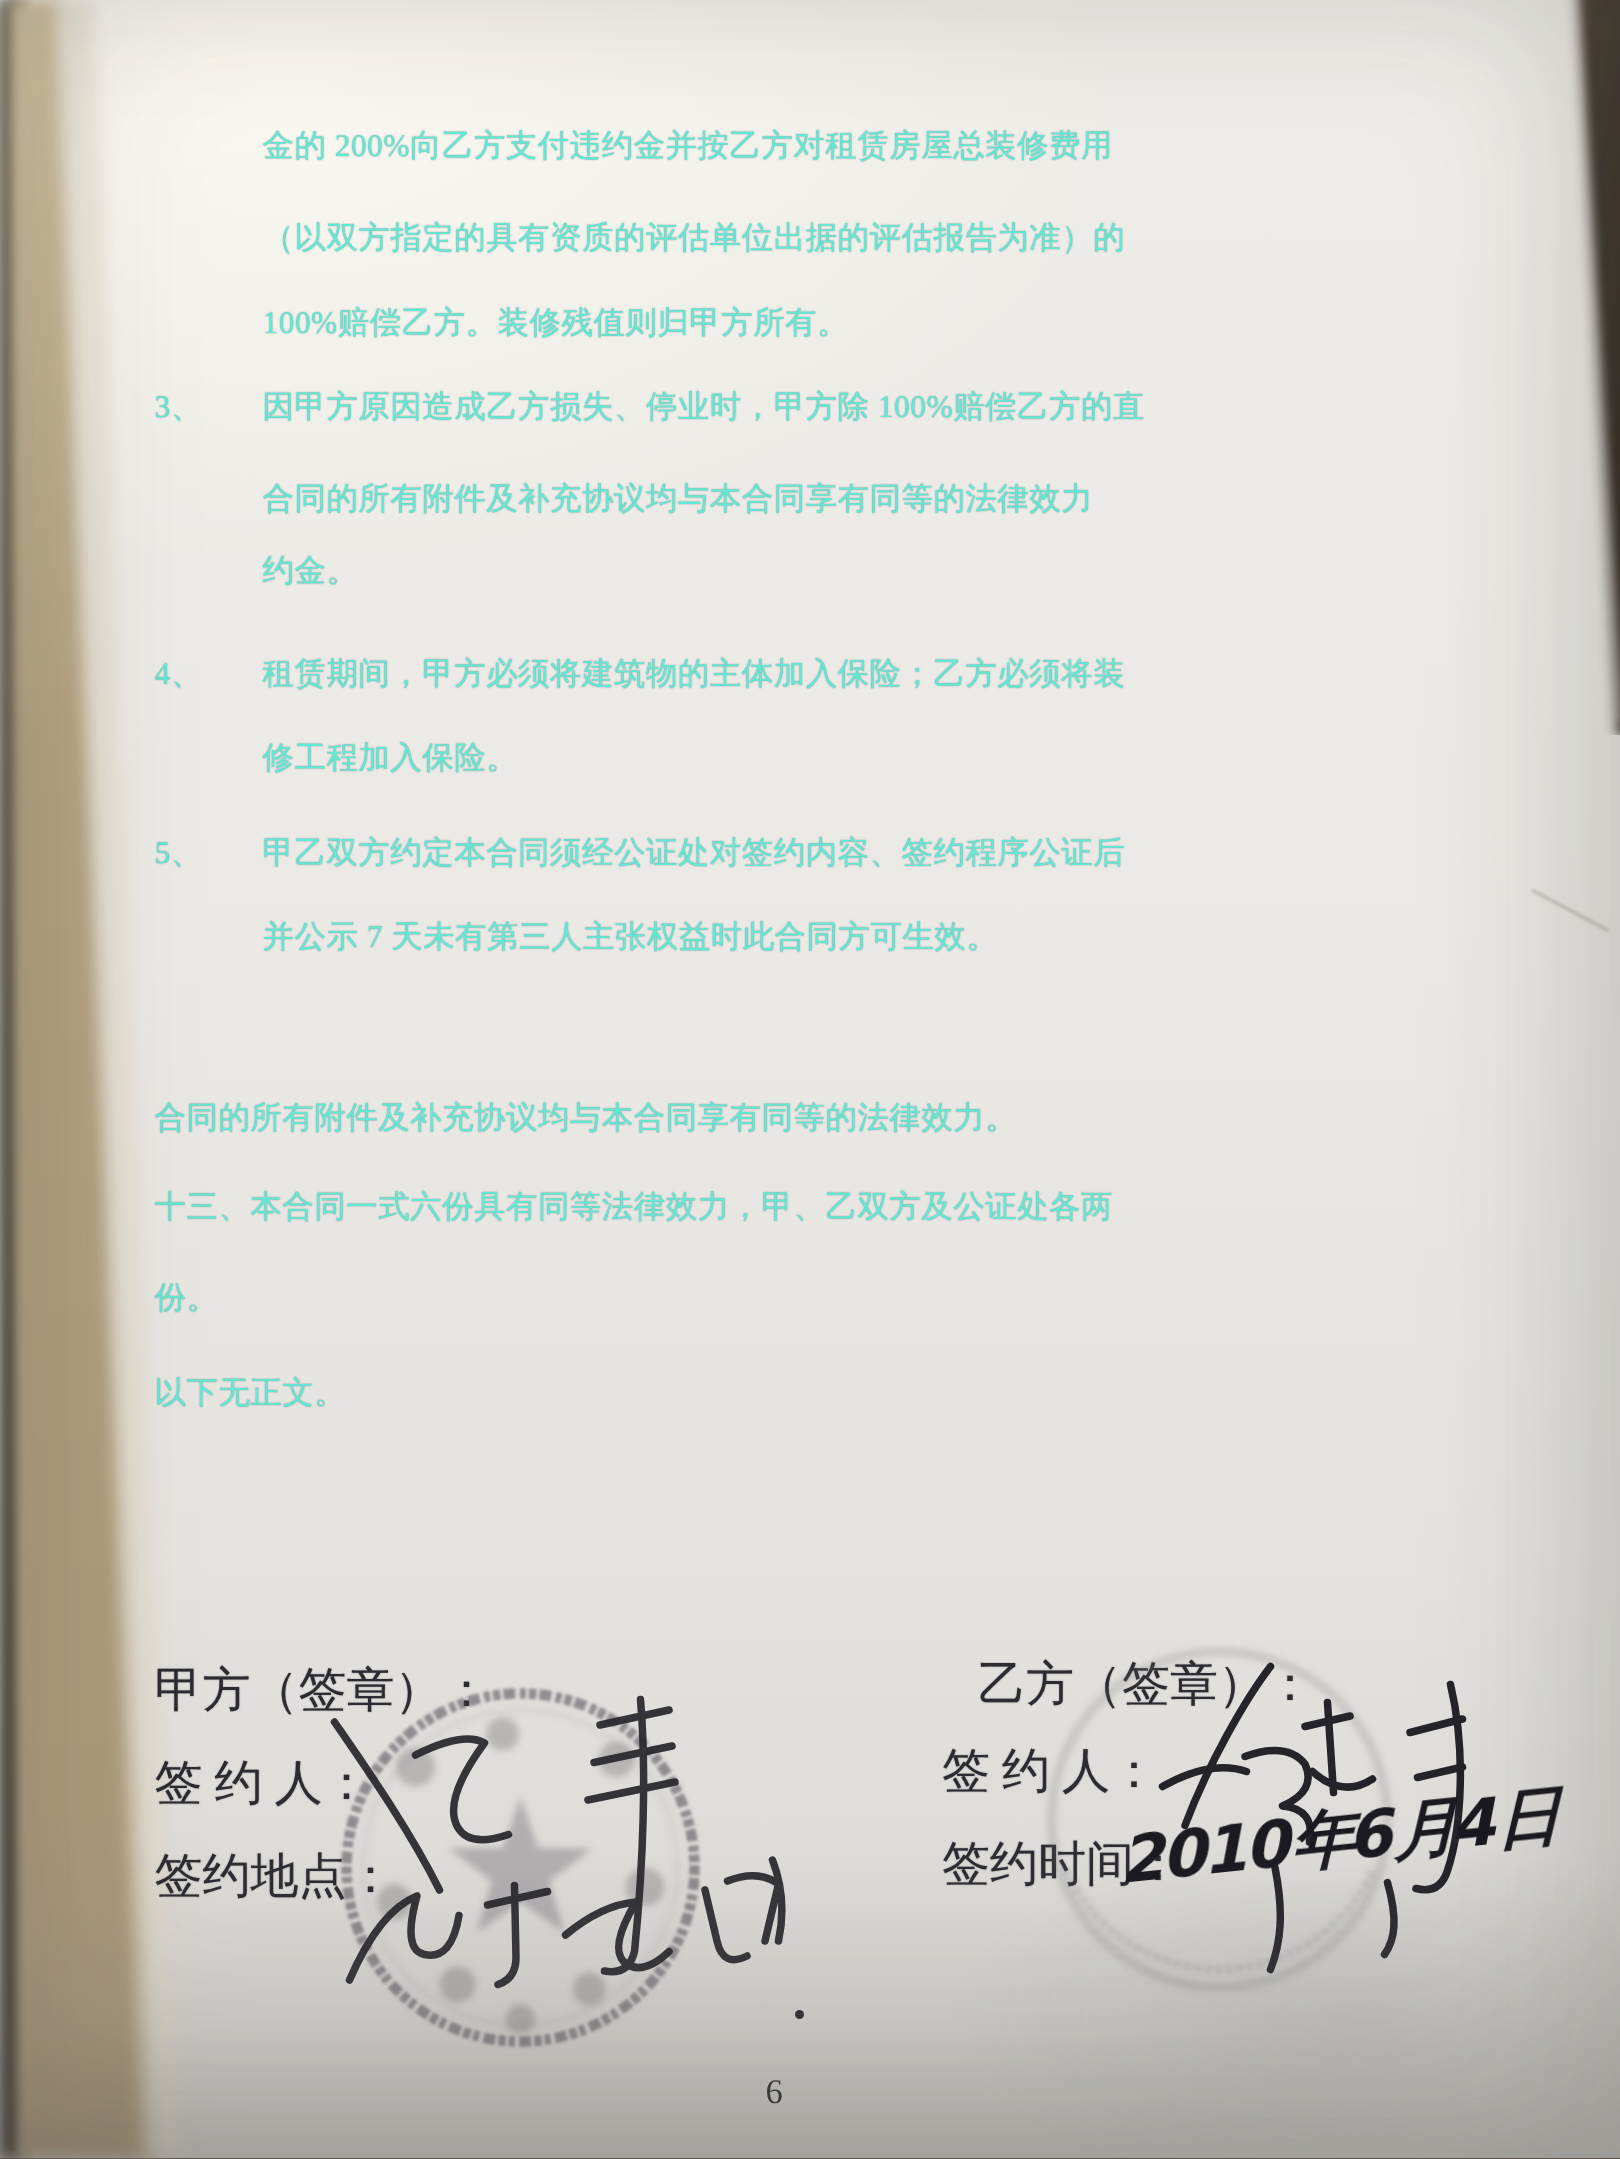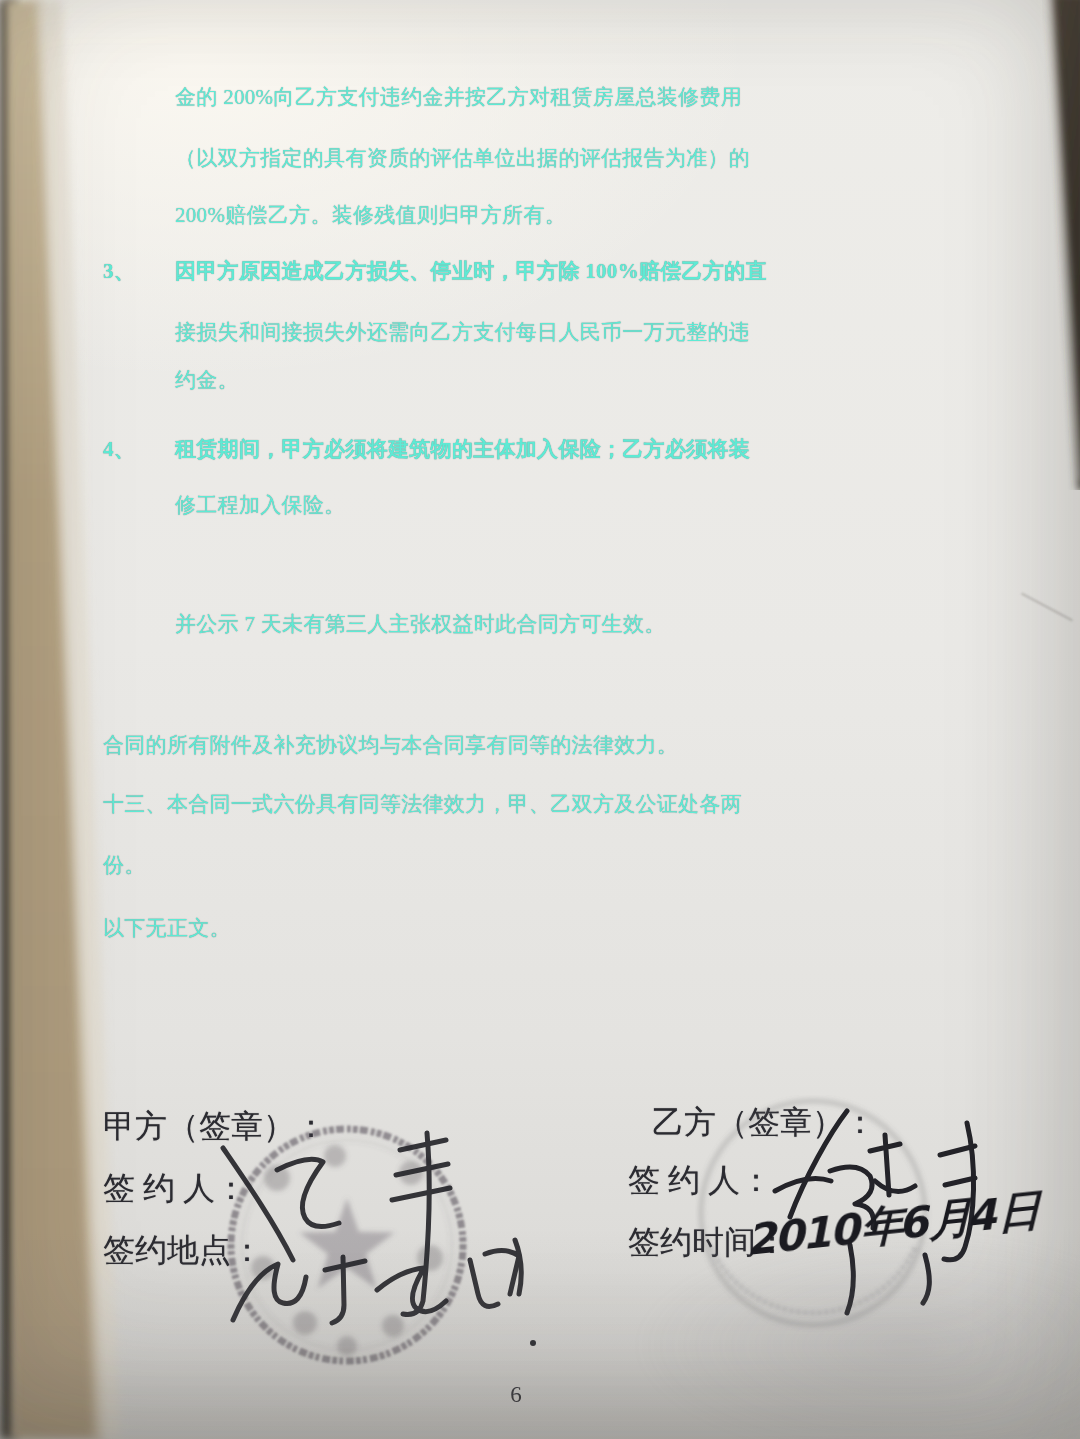--- a/index.html
+++ b/index.html
@@ -23,21 +23,21 @@
   .doc-text{position:absolute;inset:0;filter:blur(0.35px);}
   .line{
     position:absolute;white-space:nowrap;
     font-size:21px;line-height:40px;color:#5eead4;
     letter-spacing:0.3px;
     text-shadow:0 0 1px rgba(43,43,50,0.55);
     margin-top:24px;
   }
   .l-body{left:175px;}
   .l-full{left:103px;}
-  .l-item{left:103px;font-weight:bold;}
+  .l-item{left:103px;}
   .l-item .marker{display:inline-block;width:72px;}
   .sig-label{
     position:absolute;white-space:nowrap;
     font-size:32px;line-height:40px;color:#2b2b31;
     text-shadow:0 0 1px rgba(43,43,50,0.55);
   }
   
   .hand-date{
     position:absolute;left:750px;top:1212px;
     font-family:"DejaVu Sans","Liberation Sans",sans-serif;
@@ -108,26 +108,27 @@
           <stop offset="1" stop-color="#2f2a23"></stop>
       </linearGradient>
     </defs>
     <polygon points="110,-8 148,-8 148,490 138,490" fill="url(#dk)" filter="url(#b4)"></polygon>
     <polygon points="104,-6 112,-6 142,480 136,484" fill="#f6f4ef" opacity="0.5" filter="url(#b4)"></polygon>
   </svg>
 
   <div class="doc-text">
     <div class="line l-body" style="top:53px"><span class="txt">金的 200%向乙方支付违约金并按乙方对租赁房屋总装修费用</span></div>
     <div class="line l-body" style="top:114px"><span class="txt">（以双方指定的具有资质的评估单位出据的评估报告为准）的</span></div>
-    <div class="line l-body" style="top:171px"><span class="txt">200%赔偿乙方。装修残值则归甲方所有。</span></div>
+    <div class="line l-body" style="top:171px"><span class="txt">100%赔偿乙方。装修残值则归甲方所有。</span></div>
     <div class="line l-item" style="top:227px"><span class="marker">3、</span><span class="txt">因甲方原因造成乙方损失、停业时，甲方除 100%赔偿乙方的直</span></div>
-    <div class="line l-body" style="top:288px"><span class="txt">接损失和间接损失外还需向乙方支付每日人民币一万元整的违</span></div>
+    <div class="line l-body" style="top:288px"><span class="txt">合同的所有附件及补充协议均与本合同享有同等的法律效力</span></div>
     <div class="line l-body" style="top:336px"><span class="txt">约金。</span></div>
     <div class="line l-item" style="top:405px"><span class="marker">4、</span><span class="txt">租赁期间，甲方必须将建筑物的主体加入保险；乙方必须将装</span></div>
     <div class="line l-body" style="top:461px"><span class="txt">修工程加入保险。</span></div>
+    <div class="line l-item" style="top:524px"><span class="marker">5、</span><span class="txt">甲乙双方约定本合同须经公证处对签约内容、签约程序公证后</span></div>
     <div class="line l-body" style="top:580px"><span class="txt">并公示 7 天未有第三人主张权益时此合同方可生效。</span></div>
     <div class="line l-full" style="top:760px"><span class="txt">十三、本合同一式六份具有同等法律效力，甲、乙双方及公证处各两</span></div>
     <div class="line l-full" style="top:701px"><span class="txt">合同的所有附件及补充协议均与本合同享有同等的法律效力。</span></div>
     <div class="line l-full" style="top:821px"><span class="txt">份。</span></div>
     <div class="line l-full" style="top:884px"><span class="txt">以下无正文。</span></div>
 
     <div class="sig-label" style="left:103px;top:1106px">甲方（签章）：</div>
     <div class="sig-label" style="left:103px;top:1168px">签 约 人：</div>
     <div class="sig-label" style="left:103px;top:1230px">签约地点：</div>
     <div class="sig-label" style="left:652px;top:1102px">乙方（签章）：</div>

